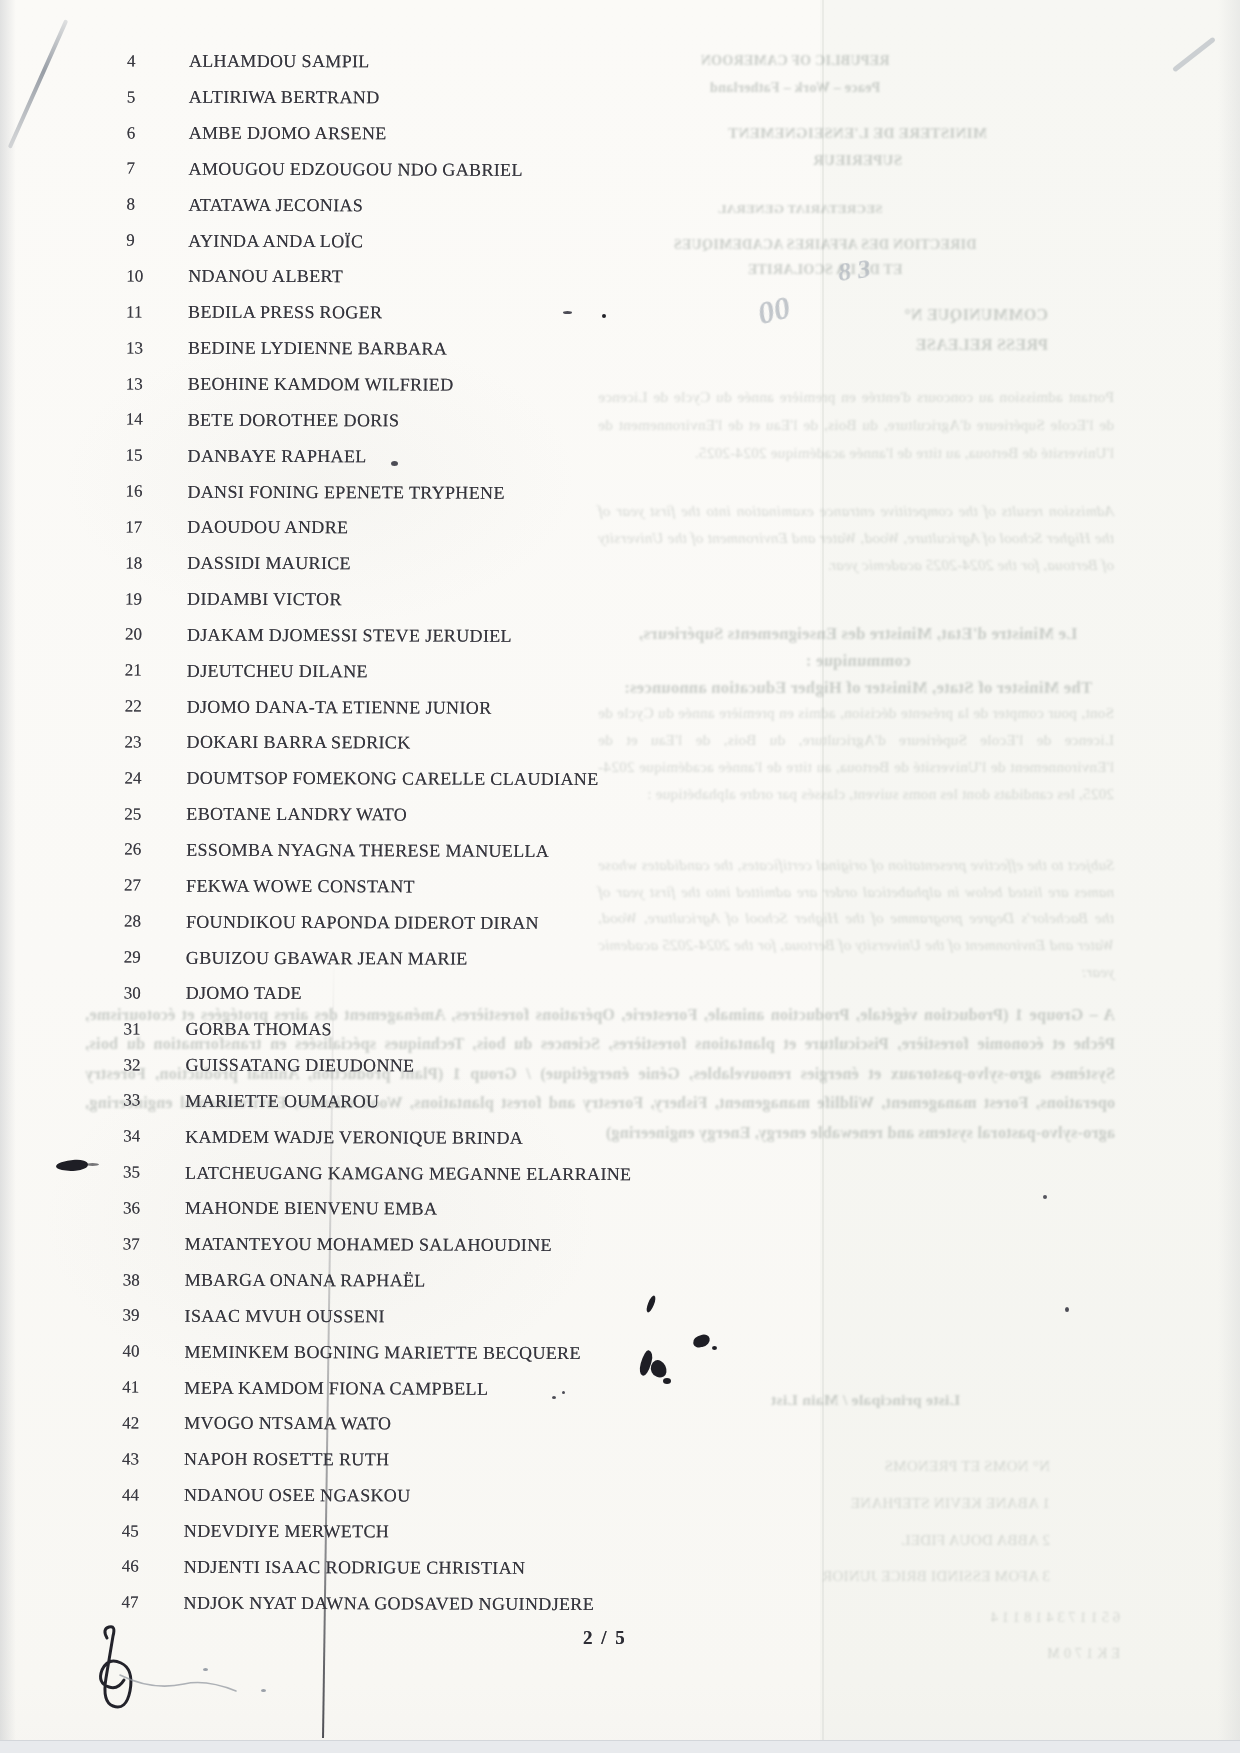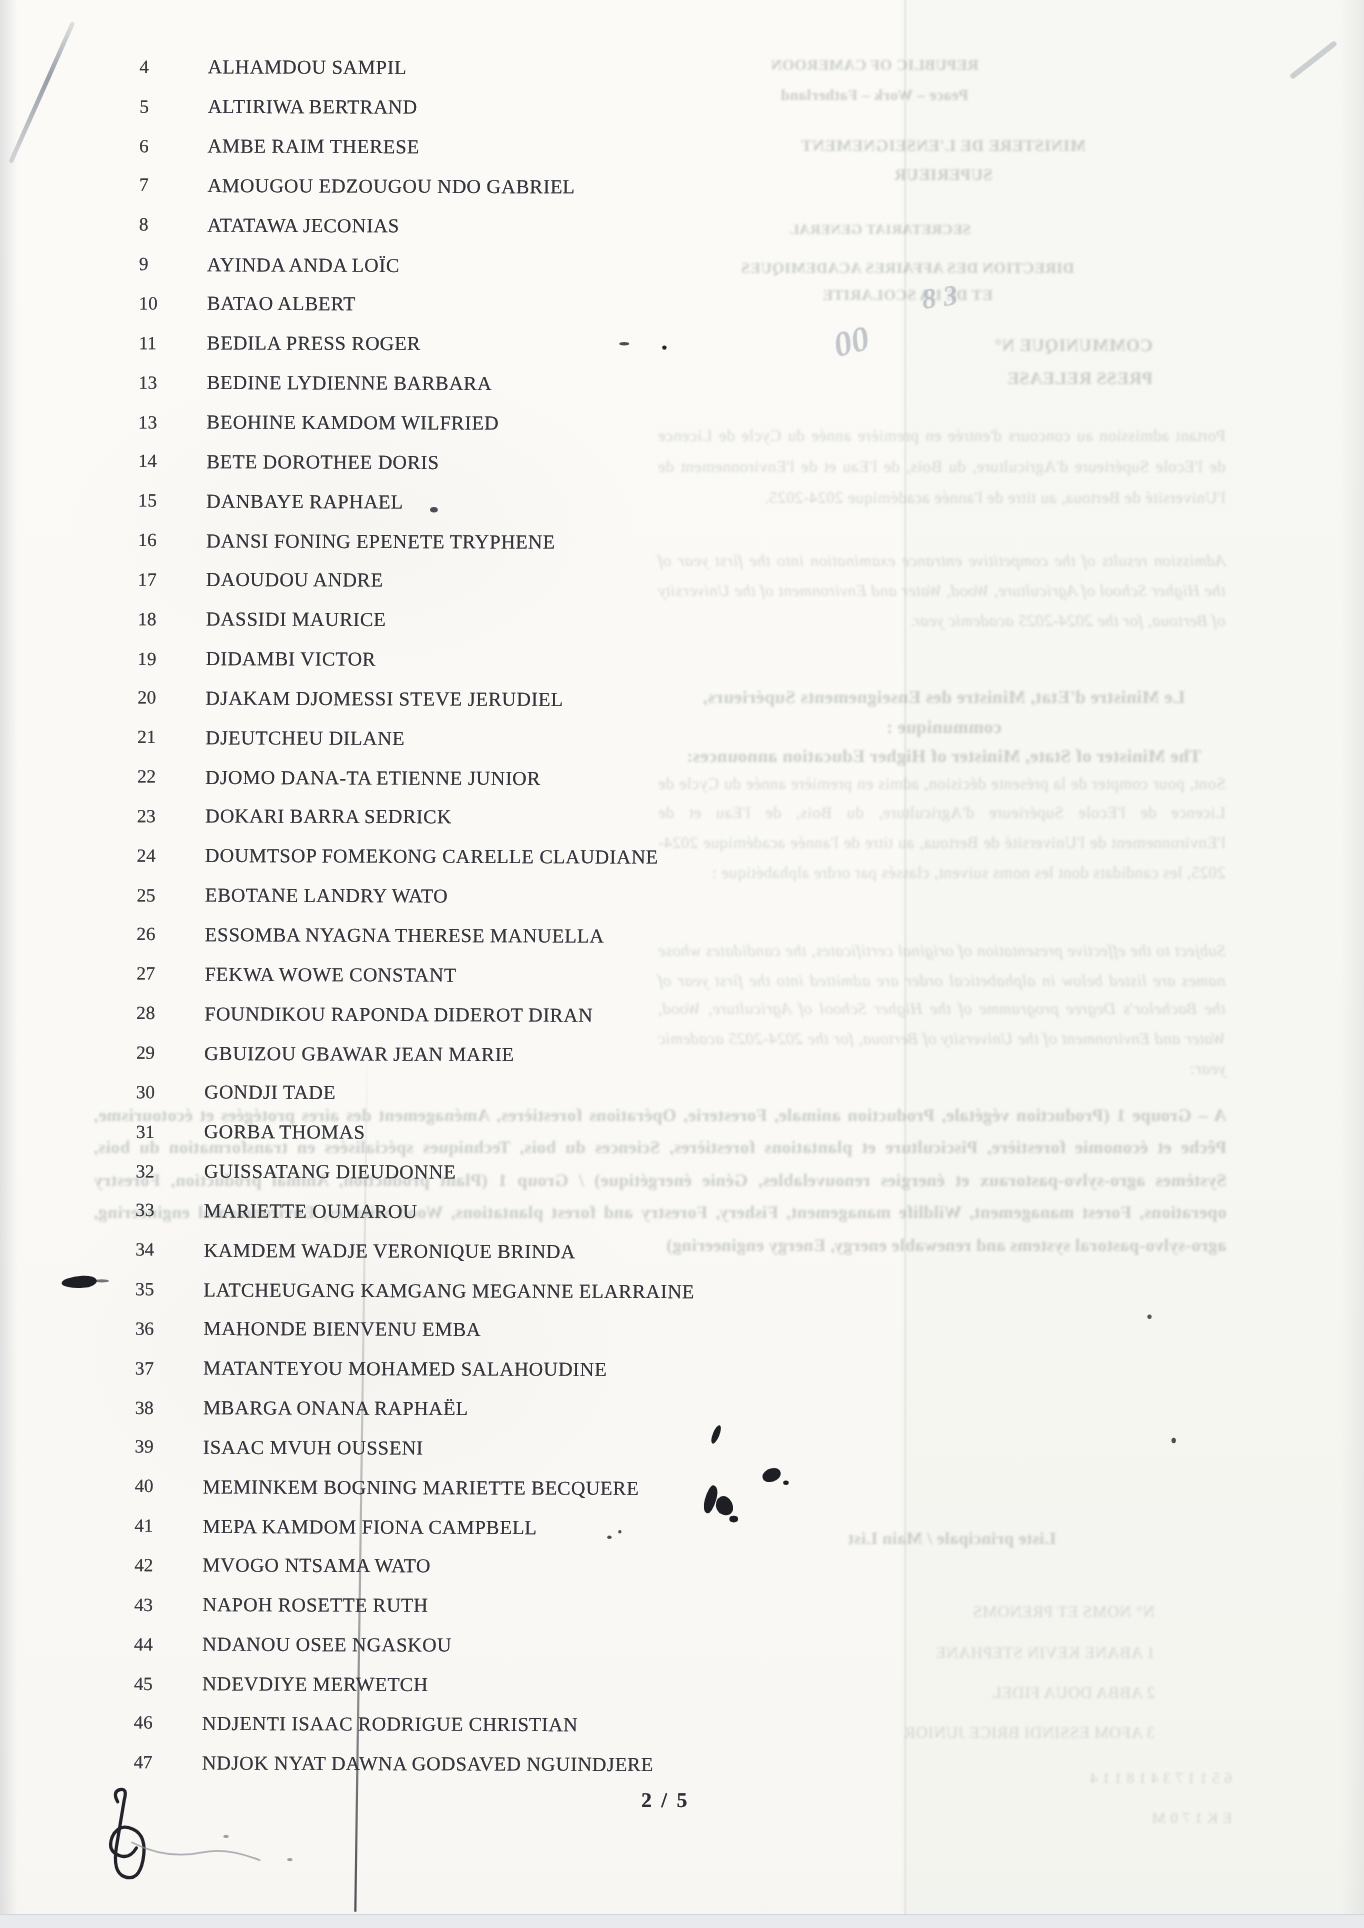--- a/index.html
+++ b/index.html
@@ -120,37 +120,37 @@
       <div class="row">
         <span class="no">4</span>
         <span class="nm">ALHAMDOU SAMPIL</span>
       </div>
       <div class="row">
         <span class="no">5</span>
         <span class="nm">ALTIRIWA BERTRAND</span>
       </div>
       <div class="row">
         <span class="no">6</span>
-        <span class="nm">AMBE RAIM THERESE</span>
+        <span class="nm">AMBE DJOMO ARSENE</span>
       </div>
       <div class="row">
         <span class="no">7</span>
         <span class="nm">AMOUGOU EDZOUGOU NDO GABRIEL</span>
       </div>
       <div class="row">
         <span class="no">8</span>
         <span class="nm">ATATAWA JECONIAS</span>
       </div>
       <div class="row">
         <span class="no">9</span>
         <span class="nm">AYINDA ANDA LOÏC</span>
       </div>
       <div class="row">
         <span class="no">10</span>
-        <span class="nm">BATAO ALBERT</span>
+        <span class="nm">NDANOU ALBERT</span>
       </div>
       <div class="row">
         <span class="no">11</span>
         <span class="nm">BEDILA PRESS ROGER</span>
       </div>
       <div class="row">
         <span class="no">13</span>
         <span class="nm">BEDINE LYDIENNE BARBARA</span>
       </div>
       <div class="row">
@@ -216,21 +216,21 @@
       <div class="row">
         <span class="no">28</span>
         <span class="nm">FOUNDIKOU RAPONDA DIDEROT DIRAN</span>
       </div>
       <div class="row">
         <span class="no">29</span>
         <span class="nm">GBUIZOU GBAWAR JEAN MARIE</span>
       </div>
       <div class="row">
         <span class="no">30</span>
-        <span class="nm">GONDJI TADE</span>
+        <span class="nm">DJOMO TADE</span>
       </div>
       <div class="row">
         <span class="no">31</span>
         <span class="nm">GORBA THOMAS</span>
       </div>
       <div class="row">
         <span class="no">32</span>
         <span class="nm">GUISSATANG DIEUDONNE</span>
       </div>
       <div class="row">

